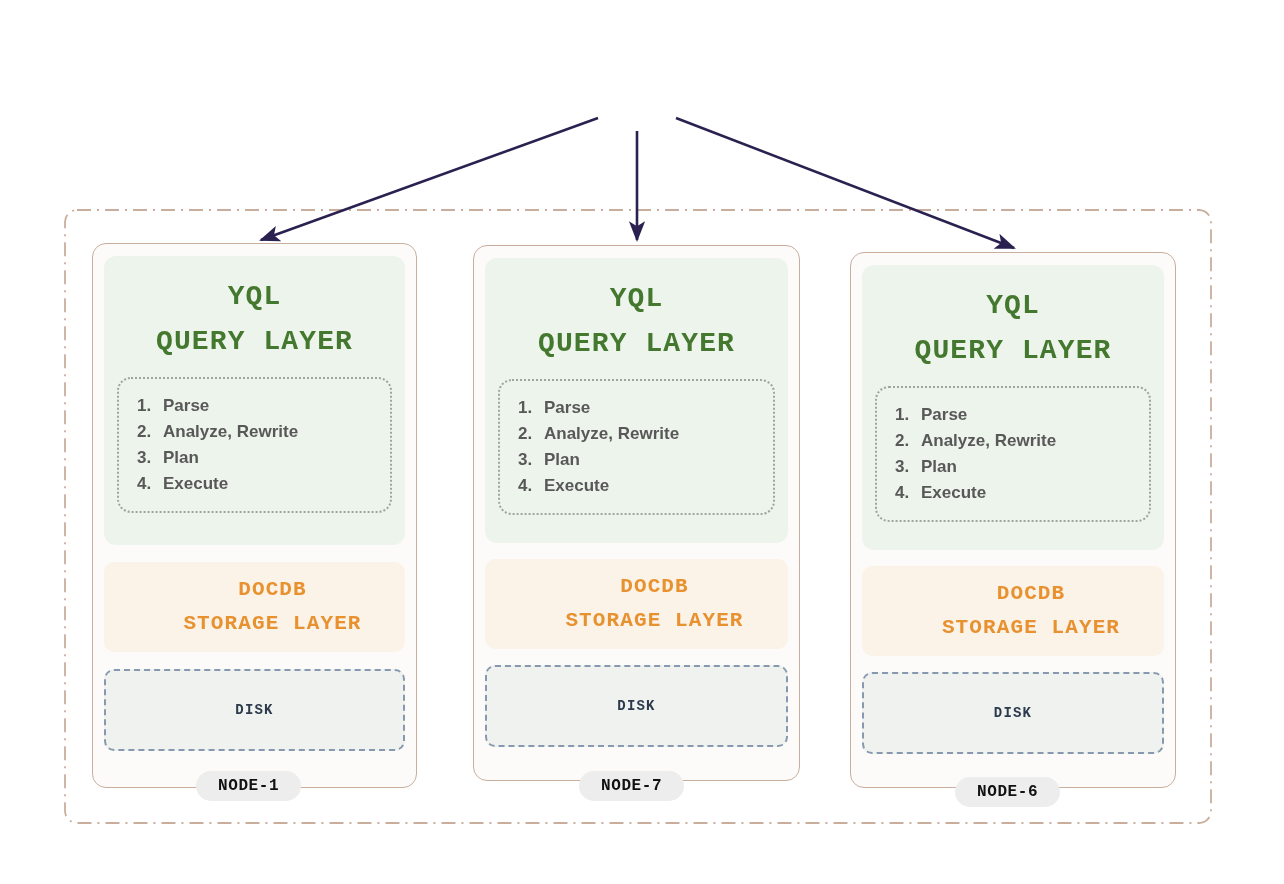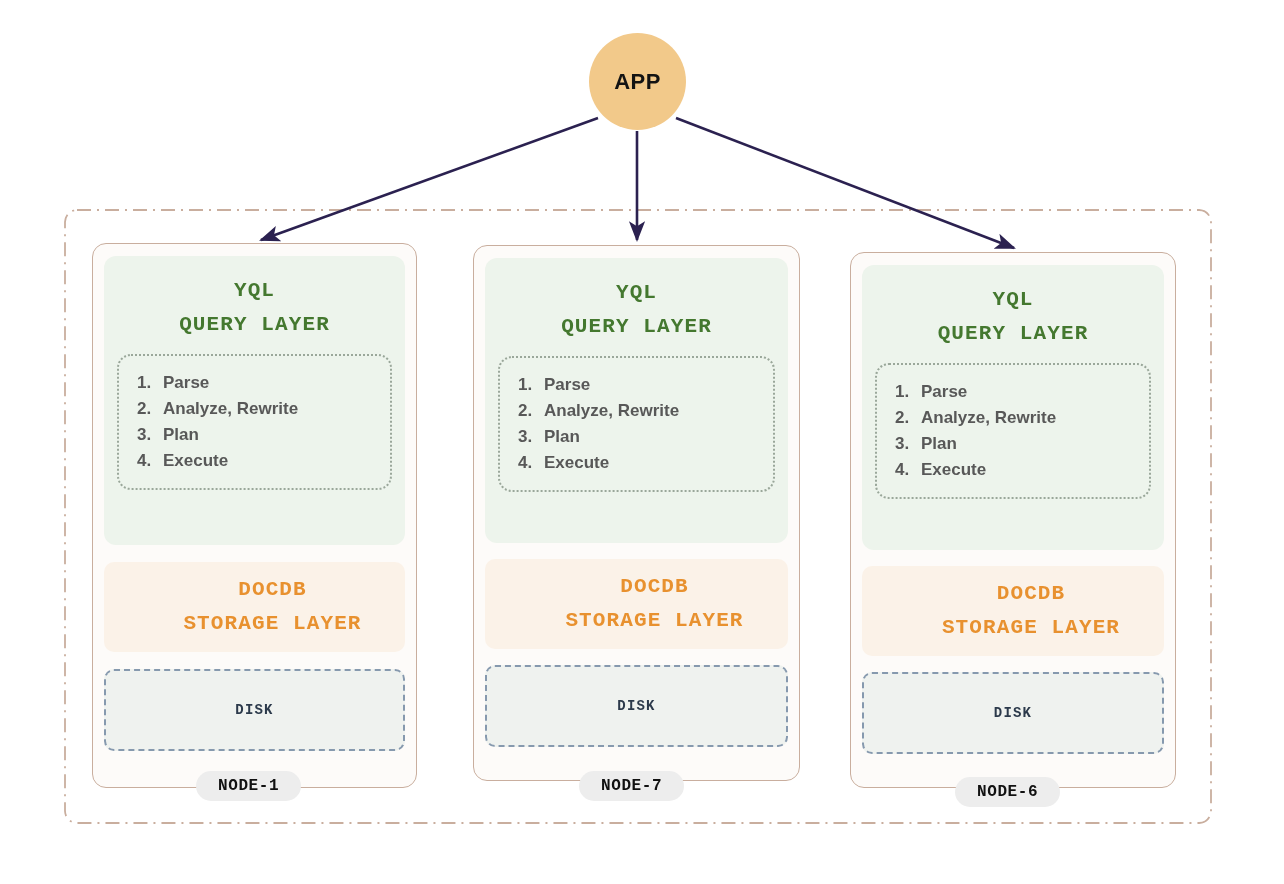--- a/index.html
+++ b/index.html
@@ -95,21 +95,21 @@
     background: #EDF4EC;
     border-radius: 12px;
     box-sizing: border-box;
     padding-top: 18px;
   }
   .yql-title {
     text-align: center;
     color: #44782F;
     font-family: "Liberation Mono", monospace;
     font-weight: 700;
-    font-size: 21px;
+    font-size: 28px;
     line-height: 1.62;
     letter-spacing: 1.1px;
     white-space: pre-line;
   }
   .steps-box {
     margin: 12px 13px 14px 13px;
     border: 2px dotted #9AA79A;
     border-radius: 14px;
     box-sizing: border-box;
     padding: 14px 6px 14px 18px;
@@ -205,23 +205,20 @@
     <defs>
       <marker id="arrowhead" markerWidth="9" markerHeight="9" refX="7.2" refY="3.1" orient="auto" markerUnits="strokeWidth">
         <path d="M0,0 L8,3.1 L0,6.2 L1.9,3.1 Z" fill="#2B2150"></path>
       </marker>
     </defs>
     <line x1="598" y1="118" x2="261" y2="240" stroke="#2B2150" stroke-width="2.6" marker-end="url(#arrowhead)"></line>
     <line x1="637" y1="131" x2="637" y2="240" stroke="#2B2150" stroke-width="2.6" marker-end="url(#arrowhead)"></line>
     <line x1="676" y1="118" x2="1014" y2="248" stroke="#2B2150" stroke-width="2.6" marker-end="url(#arrowhead)"></line>
   </svg>
 
-  <div id="app-node">
-    <span class="app-label">APP</span>
-  </div>
 
   <div class="node-card" style="left:92px; top:243px; width:325px; height:545px;">
     <div class="card-inner">
       <div class="yql-box" style="height:289px;">
         <div class="yql-title">YQL
 QUERY LAYER</div>
         <div class="steps-box">
           <ul class="steps-list">
             <li>
               <span class="num">1.</span>

